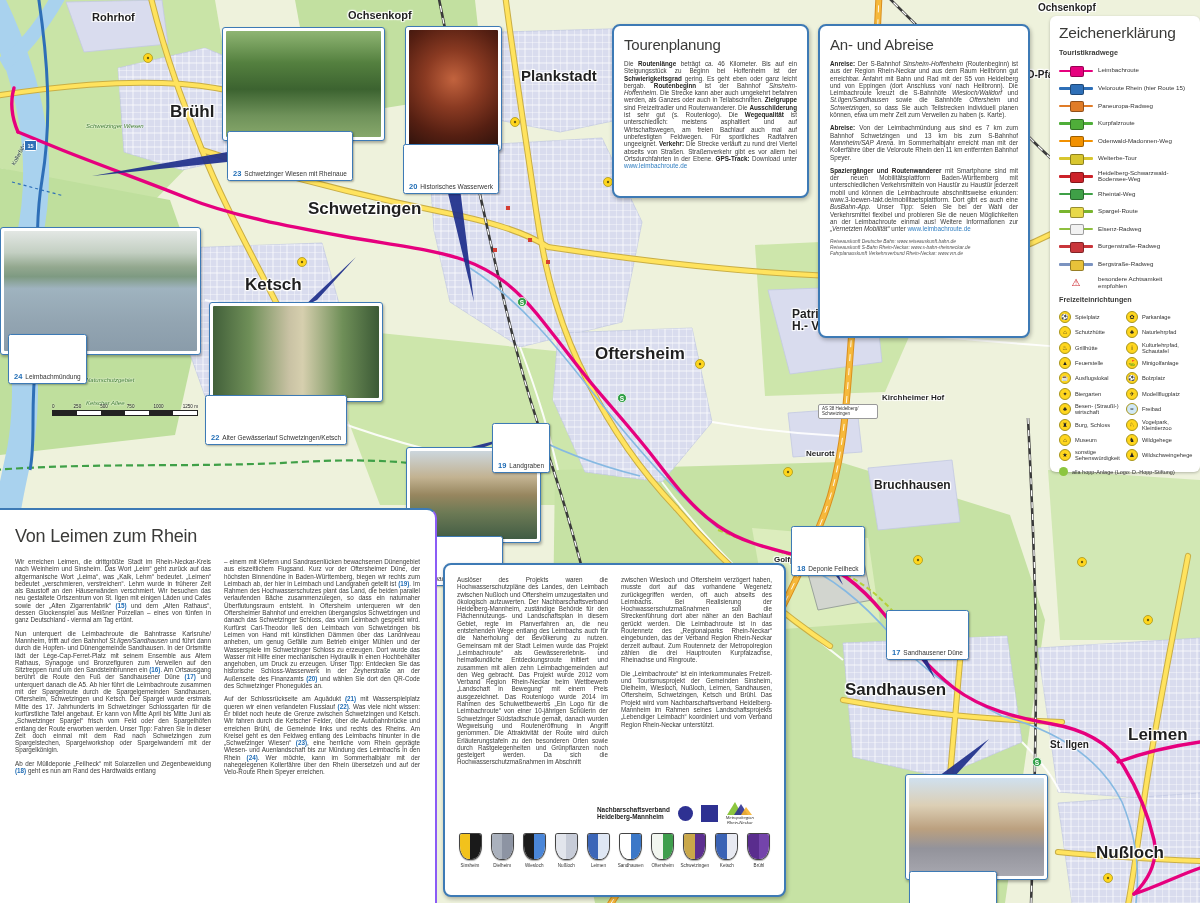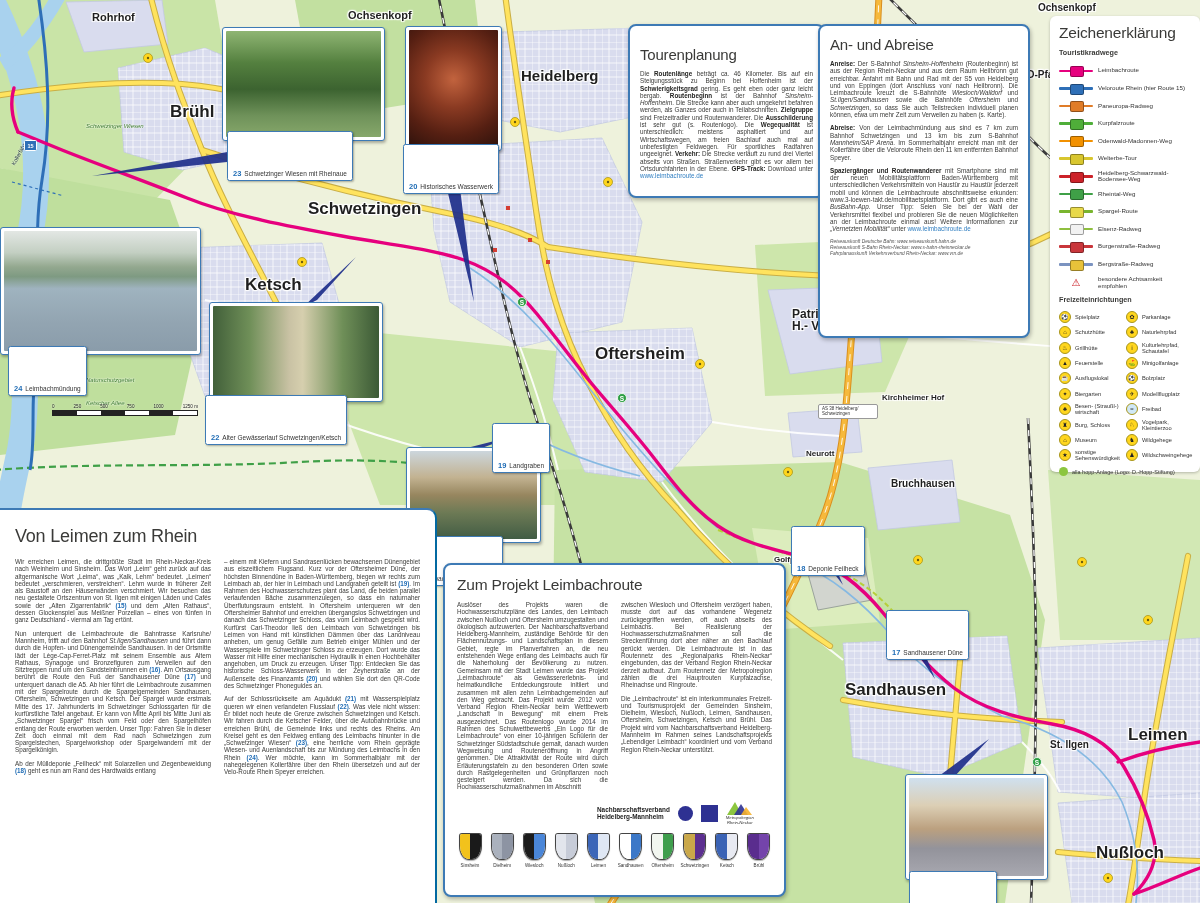--- a/index.html
+++ b/index.html
@@ -49,21 +49,21 @@
   .panel{position:absolute;background:#fff;border:2px solid #3d7ab5;border-radius:8px;
         box-sizing:border-box;box-shadow:1px 2px 4px rgba(0,0,0,.28);}
   .panel h2,.sheet h2{font-weight:normal;color:#3a3a38;margin:0 0 7px 0;letter-spacing:-.2px;}
   .small-text{font-size:6.3px;line-height:7.3px;text-align:justify;color:#3a3a38;}
   .small-text p{margin:0 0 6px 0;}
   .small-text b{color:#242422;}
   .lnk{color:#2f7ec1;}
   .ref{color:#1f6cb5;font-weight:bold;}
   .fineprint{font-size:4.8px;line-height:6px;font-style:italic;color:#555;}
 
-  #panel-tour{left:612px;top:24px;width:197px;height:174px;padding:20px 10px 6px;margin-left:16px;}
+  #panel-tour{left:612px;top:24px;width:197px;height:174px;padding:10px 10px 6px;}
   #panel-tour h2{font-size:15px;}
   #panel-anreise{left:818px;top:24px;width:212px;height:314px;padding:10px 10px 6px;}
   #panel-anreise h2{font-size:15px;}
 
   
   #panel-legend{left:1050px;top:16px;width:150px;height:456px;border:none;border-radius:6px;
         padding:8px 9px;box-shadow:0 1px 3px rgba(0,0,0,.25);}
   #panel-legend h2{font-size:15.5px;margin-bottom:6px;}
   .lg-head{font-size:7.2px;font-weight:bold;margin:4px 0 5px;}
   .lg-route{display:flex;align-items:center;gap:5px;height:17.6px;}
@@ -79,21 +79,21 @@
   .fac-ic{width:10px;height:10px;border-radius:50%;border:0.7px solid #a8951b;flex:0 0 auto;
         display:flex;align-items:center;justify-content:center;}
   .fac-g{font-size:6px;line-height:1;color:#222;}
   .fac-lab{font-size:5.7px;color:#333;line-height:1.05;}
   .lg-foot{display:flex;align-items:center;gap:4px;margin-top:4px;font-size:5.5px;color:#333;}
   .allahopp{width:9px;height:9px;border-radius:50%;background:#8cc63f;flex:0 0 auto;}
 
   
   .sheet{position:absolute;background:#fff;box-sizing:border-box;}
   #sheet-leimen{left:0;top:508px;width:437px;height:395px;border-top:2px solid #3d7ab5;
-        border-right:2px solid #0369a1;border-top-right-radius:10px;padding:16px 15px 8px;}
+        border-right:2px solid #8b5cf6;border-top-right-radius:10px;padding:16px 15px 8px;}
   #sheet-leimen h2{font-size:18px;margin-bottom:11px;}
   .cols{display:flex;gap:13px;}
   .cols .col{flex:1;min-width:0;}
 
   #panel-projekt{left:443px;top:563px;width:343px;height:334px;padding:11px 12px 6px;}
   #panel-projekt h2{font-size:15.5px;}
 
   
   .logos{position:absolute;left:152px;top:236px;width:182px;display:flex;align-items:center;gap:8px;}
   .nvb-text{font-size:6.4px;font-weight:bold;line-height:1.15;color:#222;}
@@ -316,29 +316,29 @@
       <path d="M939,776 L955,776 L989,739 Z"></path>
     </g>
   </svg>
 
   <div>
 
   <span class="town" style="left: 92px; top: 12px; font-size: 11px;">Rohrhof</span>
       <span class="town" style="left: 348px; top: 10px; font-size: 11px;">Ochsenkopf</span>
       <span class="town" style="left: 1038px; top: 3px; font-size: 10px;">Ochsenkopf</span>
       <span class="town" style="left: 170px; top: 103px; font-size: 17px;">Brühl</span>
-      <span class="town" style="left: 521px; top: 68px; font-size: 15px;">Heidelberg</span>
+      <span class="town" style="left: 521px; top: 68px; font-size: 15px;">Plankstadt</span>
       <span class="town" style="left: 308px; top: 200px; font-size: 17px;">Schwetzingen</span>
       <span class="town" style="left: 245px; top: 276px; font-size: 17px;">Ketsch</span>
       <span class="town" style="left: 595px; top: 345px; font-size: 17px;">Oftersheim</span>
       <span class="town" style="left: 792px; top: 308px; font-size: 12px; width: 58px;">Patrick-H.- Village</span>
       <span class="town" style="left: 1020px; top: 70px; font-size: 10px;">HD-Pfaffengrund</span>
       <span class="town" style="left: 882px; top: 394px; font-size: 8px;">Kirchheimer Hof</span>
       <span class="town" style="left: 806px; top: 450px; font-size: 8px;">Neurott</span>
-      <span class="town" style="left: 874px; top: 479px; font-size: 10px; margin-left: 17px;">Bruchhausen</span>
+      <span class="town" style="left: 874px; top: 479px; font-size: 12px;">Bruchhausen</span>
       <span class="town" style="left: 774px; top: 556px; font-size: 8px;">Golfplatz</span>
       <span class="town" style="left: 845px; top: 681px; font-size: 17px;">Sandhausen</span>
       <span class="town" style="left: 1050px; top: 740px; font-size: 10px;">St. Ilgen</span>
       <span class="town" style="left: 1128px; top: 726px; font-size: 17px;">Leimen</span>
       <span class="town" style="left: 1096px; top: 844px; font-size: 17px;">Nußloch</span>
     </div>
   <div>
 
   <span class="nature" style="left: 86px; top: 123px;">Schwetzinger Wiesen</span>
       <span class="nature" style="left: 86px; top: 377px;">Naturschutzgebiet</span>
@@ -374,21 +374,21 @@
       <div class="img img-waterworks"></div>
     </div>
   <div class="mlabel" style="left:403px;top:144px;">
     <span class="num">20</span>
     <span class="txt">Historisches Wasserwerk</span>
   </div>
 
   <div class="photo" style="left:0px;top:227px;width:201px;height:128px;">
       <div class="img img-rhine"></div>
     </div>
-  <div class="mlabel" style="left:8px;top:346px;">
+  <div class="mlabel" style="left:8px;top:334px;">
     <span class="num">24</span>
     <span class="txt">Leimbachmündung</span>
   </div>
 
   <div class="photo" style="left:209px;top:302px;width:174px;height:100px;">
       <div class="img img-path"></div>
     </div>
   <div class="mlabel" style="left:205px;top:395px;">
     <span class="num">22</span>
     <span class="txt">Alter Gewässerlauf Schwetzingen/Ketsch</span>
@@ -693,21 +693,20 @@
         <p>Ab der Mülldeponie „Feilheck“ mit Solarzellen und Ziegenbeweidung <span class="ref">(18)</span> geht es nun am Rand des Hardtwalds entlang</p>
       </div>
       <div class="col">
         <p>– einem mit Kiefern und Sandrasenlücken bewachsenen Dünengebiet aus eiszeitlichem Flugsand. Kurz vor der Oftersheimer Düne, der höchsten Binnendüne in Baden-Württemberg, biegen wir rechts zum Leimbach ab, der hier in Leimbach und Landgraben geteilt ist <span class="ref">(19)</span>. Im Rahmen des Hochwasserschutzes plant das Land, die beiden parallel verlaufenden Bäche zusammenzulegen, so dass ein naturnaher Überflutungsraum entsteht. In Oftersheim unterqueren wir den Oftersheimer Bahnhof und erreichen übergangslos Schwetzingen und danach das Schwetzinger Schloss, das vom Leimbach gespeist wird. Kurfürst Carl-Theodor ließ den Leimbach von Schwetzingen bis Leimen von Hand mit künstlichen Dämmen über das Landniveau anheben, um genug Gefälle zum Betrieb einiger Mühlen und der Wasserspiele im Schwetzinger Schloss zu erzeugen. Dort wurde das Wasser mit Hilfe einer mechanischen Hydraulik in einen Hochbehälter angehoben, um Druck zu erzeugen. Unser Tipp: Entdecken Sie das historische Schloss-Wasserwerk in der Zeyherstraße an der Außenseite des Finanzamts <span class="ref">(20)</span> und wählen Sie dort den QR-Code des Schwetzinger Phoneguides an.</p>
         <p>Auf der Schlossrückseite am Aquädukt <span class="ref">(21)</span> mit Wasserspielplatz queren wir einen verlandeten Flusslauf <span class="ref">(22)</span>. Was viele nicht wissen: Er bildet noch heute die Grenze zwischen Schwetzingen und Ketsch. Wir fahren durch die Ketscher Felder, über die Autobahnbrücke und erreichen Brühl, die Gemeinde links und rechts des Rheins. Am Kreisel geht es den Feldweg entlang des Leimbachs hinunter in die „Schwetzinger Wiesen“ <span class="ref">(23)</span>, eine herrliche vom Rhein geprägte Wiesen- und Auenlandschaft bis zur Mündung des Leimbachs in den Rhein <span class="ref">(24)</span>. Wer möchte, kann im Sommerhalbjahr mit der nahegelegenen Kollerfähre über den Rhein übersetzen und auf der Velo-Route Rhein Speyer erreichen.</p>
       </div>
     </div>
   </div>
 
   <div class="panel" id="panel-projekt">
-    <h2>Zum Projekt Leimbachroute</h2>
     <div class="cols small-text">
       <div class="col">
         <p>Auslöser des Projekts waren die Hochwasserschutzpläne des Landes, den Leimbach zwischen Nußloch und Oftersheim umzugestalten und ökologisch aufzuwerten. Der Nachbarschaftsverband Heidelberg-Mannheim, zuständige Behörde für den Flächennutzungs- und Landschaftsplan in diesem Gebiet, regte im Planverfahren an, die neu entstehenden Wege entlang des Leimbachs auch für die Naherholung der Bevölkerung zu nutzen. Gemeinsam mit der Stadt Leimen wurde das Projekt „Leimbachroute“ als Gewässererlebnis- und heimatkundliche Entdeckungsroute initiiert und zusammen mit allen zehn Leimbachgemeinden auf den Weg gebracht. Das Projekt wurde 2012 vom Verband Region Rhein-Neckar beim Wettbewerb „Landschaft in Bewegung“ mit einem Preis ausgezeichnet. Das Routenlogo wurde 2014 im Rahmen des Schulwettbewerbs „Ein Logo für die Leimbachroute“ von einer 10-jährigen Schülerin der Schwetzinger Südstadtschule gemalt, danach wurden Wegweisung und Routeneröffnung in Angriff genommen. Die Attraktivität der Route wird durch Erläuterungstafeln zu den besonderen Orten sowie durch Rastgelegenheiten und Grünpflanzen noch gesteigert werden. Da sich die Hochwasserschutzmaßnahmen im Abschnitt</p>
       </div>
       <div class="col">
         <p>zwischen Wiesloch und Oftersheim verzögert haben, musste dort auf das vorhandene Wegenetz zurückgegriffen werden, oft auch abseits des Leimbachs. Bei Realisierung der Hochwasserschutzmaßnahmen soll die Streckenführung dort aber näher an den Bachlauf gerückt werden. Die Leimbachroute ist in das Routennetz des „Regionalparks Rhein-Neckar“ eingebunden, das der Verband Region Rhein-Neckar derzeit aufbaut. Zum Routennetz der Metropolregion zählen die drei Hauptrouten Kurpfalzachse, Rheinachse und Ringroute.</p>
         <p>Die „Leimbachroute“ ist ein interkommunales Freizeit- und Tourismusprojekt der Gemeinden Sinsheim, Dielheim, Wiesloch, Nußloch, Leimen, Sandhausen, Oftersheim, Schwetzingen, Ketsch und Brühl. Das Projekt wird vom Nachbarschaftsverband Heidelberg-Mannheim im Rahmen seines Landschaftsprojekts „Lebendiger Leimbach“ koordiniert und vom Verband Region Rhein-Neckar unterstützt.</p>
       </div>
     </div>
     <div class="logos">

